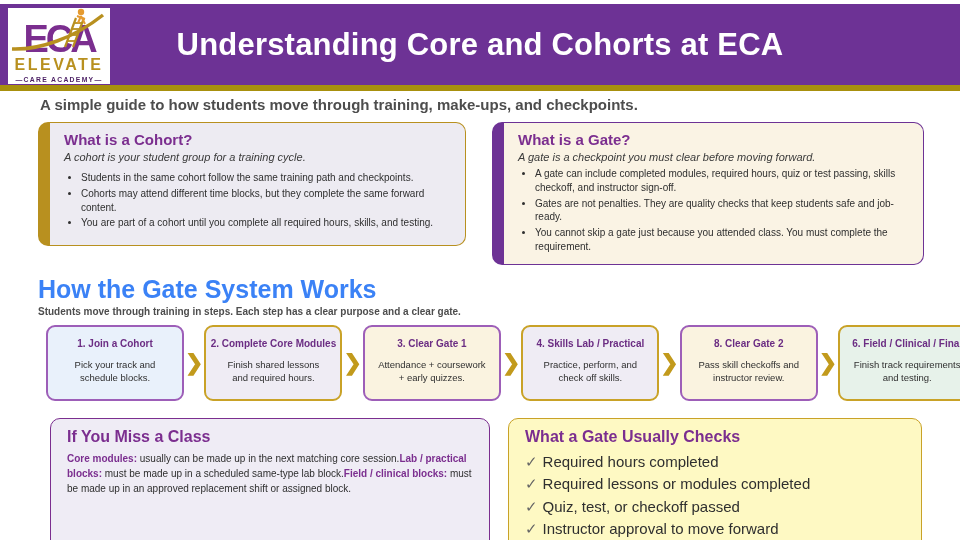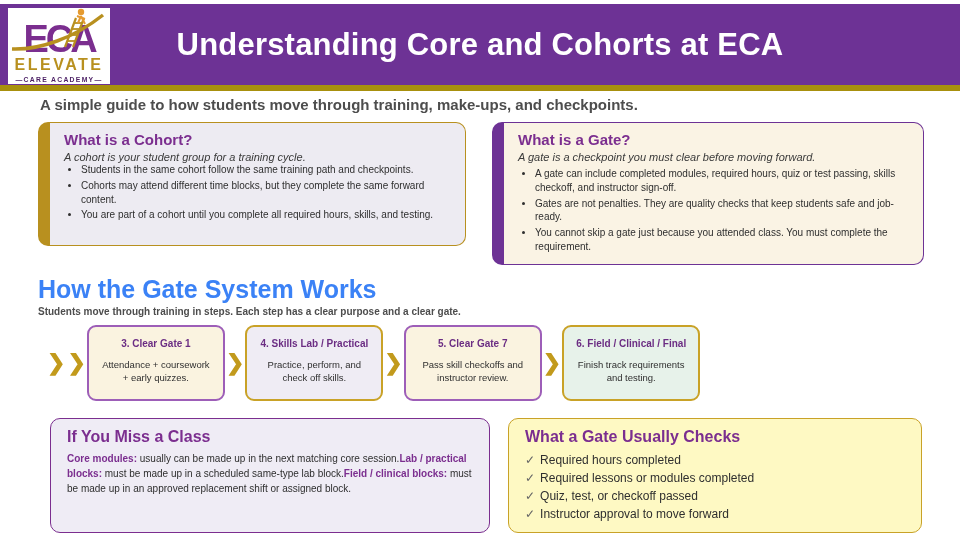--- a/index.html
+++ b/index.html
@@ -23,21 +23,21 @@
   .subtitle { margin: 5px 11px 0 40px; font-size: 15px; font-weight: bold; color: #4D4D4D; }
 
   
   .info-row { display: flex; gap: 26px; margin: 9px 36px 0 38px; align-items: flex-start; }
   .info-box { border-radius: 10px; min-height: 124px; padding: 8px 12px 8px 14px; }
   .cohort-box { flex: 0 0 428px; background: #EDEBF2; border: 1.5px solid #B8901F;
                 border-left: 12px solid #B8901F; }
   .gatedef-box { flex: 1; background: #FAF3E4; border: 1.5px solid #6D3295;
                  border-left: 12px solid #6D3295; }
   .info-title { font-size: 15px; font-weight: bold; color: #7B2E8F; margin-bottom: 3px; }
-  .info-intro { font-size: 11px; font-style: italic; color: #3A3A3A; }
+  .info-intro { font-size: 11px; font-style: italic; color: #3A3A3A; margin-bottom: 8px; }
   .gatedef-box .info-intro { margin-bottom: 4px; }
   .info-bullets { list-style: disc; padding-left: 17px; }
   .info-bullets li { font-size: 10px; color: #2F2F2F; line-height: 1.38; margin-bottom: 2px; }
 
   
   .section-title { margin: 10px 0 0 38px; font-size: 25px; font-weight: bold; color: #3b82f6; }
   .section-sub { margin: 2px 0 0 38px; font-size: 10px; font-weight: bold; color: #4D4D4D; }
 
   .steps-row { display: flex; align-items: stretch; margin: 8px 24px 0 46px; }
   .step-box { flex: 0 0 138px; min-height: 76px; border: 2px solid; border-radius: 9px;
@@ -50,21 +50,21 @@
   
   .bottom-row { display: flex; gap: 18px; margin: 17px 38px 0 50px; align-items: stretch; }
   .miss-box { flex: 0 0 440px; background: #EFECF5; border: 1.5px solid #7B2E8F; border-radius: 10px;
               padding: 9px 16px; }
   .checks-box { flex: 1; background: #fef9c3; border: 1.5px solid #C9A227; border-radius: 10px;
                 padding: 9px 16px; }
   .bottom-box-title { font-size: 16px; font-weight: bold; color: #7B2E8F; margin-bottom: 5px; }
   .miss-text { font-size: 10px; color: #2F2F2F; line-height: 1.5; }
   .miss-label { color: #7B2E8F; font-weight: bold; }
   .check-list { list-style: none; }
-  .check-list li { font-size: 12px; color: #2F2F2F; line-height: 1.5; }
+  .check-list li { font-size: 15px; color: #2F2F2F; line-height: 1.5; }
   .check-glyph { color: #666; margin-right: 5px; }
 </style>
 </head>
 <body>
 
 <div class="header-band">
   <div class="logo">
     <div class="logo-eca">ECA</div>
     <svg class="logo-art" viewBox="0 0 102 44" xmlns="http://www.w3.org/2000/svg">
       <path d="M4,41 C32,42 66,30 95,7" stroke="#B8901F" stroke-width="3.5" fill="none"></path>
@@ -107,38 +107,46 @@
         <li>You cannot skip a gate just because you attended class. You must complete the requirement.</li>
       </ul>
   </div>
 </div>
 
 <div class="section-title">How the Gate System Works</div>
 <div class="section-sub">Students move through training in steps. Each step has a clear purpose and a clear gate.</div>
 
 <div class="steps-row">
 
+    <div class="step-box" style="background-color: rgb(233, 241, 251); border-color: rgb(157, 94, 184);">
+      <div class="step-title">1. Join a Cohort</div>
+      <div class="step-desc">Pick your track and schedule blocks.</div>
+    </div>
 
     <span class="step-arrow">❯</span>
+    <div class="step-box" style="background-color: rgb(239, 236, 244); border-color: rgb(201, 162, 39);">
+      <div class="step-title">2. Complete Core Modules</div>
+      <div class="step-desc">Finish shared lessons and required hours.</div>
+    </div>
 
     <span class="step-arrow">❯</span>
     <div class="step-box" style="background-color: rgb(250, 243, 224); border-color: rgb(157, 94, 184);">
       <div class="step-title">3. Clear Gate 1</div>
       <div class="step-desc">Attendance + coursework + early quizzes.</div>
     </div>
 
     <span class="step-arrow">❯</span>
     <div class="step-box" style="background-color: rgb(239, 236, 244); border-color: rgb(201, 162, 39);">
       <div class="step-title">4. Skills Lab / Practical</div>
       <div class="step-desc">Practice, perform, and check off skills.</div>
     </div>
 
     <span class="step-arrow">❯</span>
     <div class="step-box" style="background-color: rgb(250, 243, 224); border-color: rgb(157, 94, 184);">
-      <div class="step-title">5. Clear Gate 7</div>
+      <div class="step-title">8. Clear Gate 2</div>
       <div class="step-desc">Pass skill checkoffs and instructor review.</div>
     </div>
 
     <span class="step-arrow">❯</span>
     <div class="step-box" style="background-color: rgb(231, 242, 234); border-color: rgb(201, 162, 39);">
       <div class="step-title">6. Field / Clinical / Final</div>
       <div class="step-desc">Finish track requirements and testing.</div>
     </div>
   </div>
 

